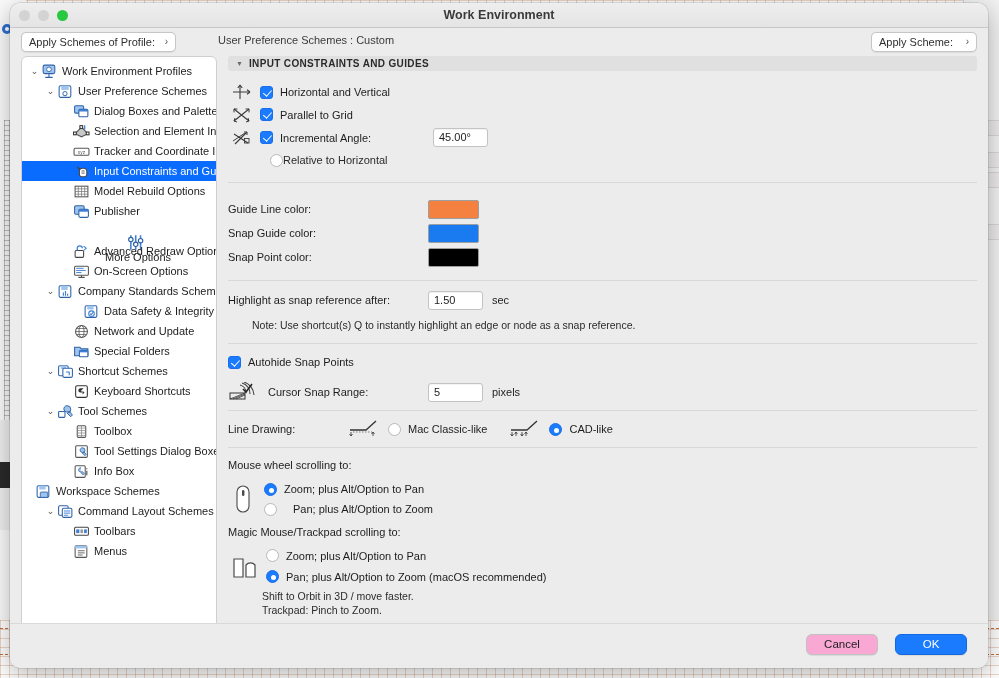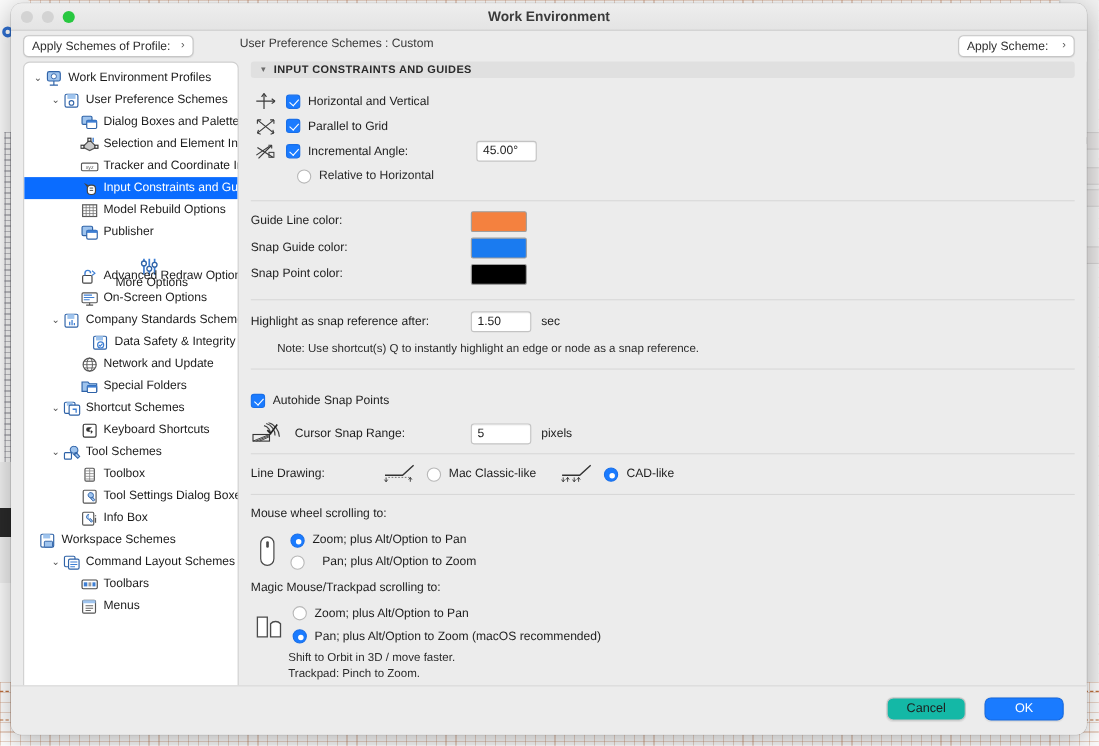--- a/index.html
+++ b/index.html
@@ -203,21 +203,21 @@
   .note { font-size: 10.5px; color: #2b2b2b; }
 
   
   #footer {
     position: absolute; left: 0; right: 0; bottom: 0; height: 45px;
     border-top: 1px solid #d9d9d9; background: #ececec;
   }
   .btn {
     position: absolute; top: 10px; height: 21px; border-radius: 6px;
     font-size: 11.5px; line-height: 19px; text-align: center;
-    border: 1px solid #c2c2c2; background: #14b8a6; color: #1d1d1d;
+    border: 1px solid #c2c2c2; background: #f9a8d4; color: #1d1d1d;
     box-shadow: 0 .5px 1px rgba(0,0,0,.08);
   }
   #btn-cancel { right: 110px; width: 72px; }
   #btn-ok {
     right: 21px; width: 72px; background: #1a7bff;
     border-color: #1569e0; color: #fff;
   }
   svg { display: block; }
 </style>
 </head>
@@ -547,26 +547,26 @@
           <rect x="13.5" y="9.5" width="4.5" height="4.5" fill="none" stroke="#3a3a3a" stroke-width=".9"></rect>
           <path d="M16 3 l0 3 M16 3 l-3 0" stroke="#3a3a3a" stroke-width="1" fill="none"></path>
         </svg>
         <div class="cb on"></div>
         <span class="lbl" style="margin-left:7px">Incremental Angle:</span>
         <div class="field" style="position:absolute;left:205px;width:55px">45.00°</div>
       </div>
 
       <div class="row" style="height:22px;padding-left:42px">
         <div class="rb"></div>
-        <span class="sublbl" style="margin-left:7px">Relative to Horizontal</span>
+        <span class="sublbl" style="">Relative to Horizontal</span>
       </div>
 
       <div class="divider" style="margin:11px 0 0 0"></div>
 
-      <div class="row" style="height:24px;margin-top:6px">
+      <div class="row" style="height:24px;margin-top:14px">
         <span class="lbl" style="width:200px">Guide Line color:</span>
         <div class="swatch" id="sw-guide" style="background: rgb(244, 129, 63);"></div>
       </div>
       <div class="row" style="height:24px">
         <span class="lbl" style="width:200px">Snap Guide color:</span>
         <div class="swatch" id="sw-snapguide" style="background: rgb(26, 123, 240);"></div>
       </div>
       <div class="row" style="height:24px">
         <span class="lbl" style="width:200px">Snap Point color:</span>
         <div class="swatch" id="sw-snappoint" style="background: rgb(0, 0, 0);"></div>
@@ -578,21 +578,21 @@
         <span class="lbl" style="width:200px">Highlight as snap reference after:</span>
         <div class="field" style="width:55px">1.50</div>
         <span class="lbl" style="margin-left:9px">sec</span>
       </div>
       <div class="row" style="height:24px;padding-left:24px">
         <span class="note">Note: Use shortcut(s) Q to instantly highlight an edge or node as a snap reference.</span>
       </div>
 
       <div class="divider" style="margin:6px 0 0 0"></div>
 
-      <div class="row" style="height:24px;margin-top:16px">
+      <div class="row" style="height:24px;margin-top:6px">
         <div class="cb on"></div>
         <span class="lbl" style="margin-left:7px">Autohide Snap Points</span>
       </div>
 
       <div class="row" style="height:28px;margin-top:4px">
         <svg width="32" height="20" viewBox="0 0 32 20" style="margin-right:8px">
           <path d="M18 11 a8 8 0 0 0 -6 -8" stroke="#444" stroke-width="1.1" fill="none"></path>
           <path d="M22 12 a11 11 0 0 0 -8 -11" stroke="#444" stroke-width="1.1" fill="none"></path>
           <path d="M26 13 a14.5 14.5 0 0 0 -10 -13" stroke="#444" stroke-width="1.1" fill="none"></path>
           <rect x="2" y="11" width="15" height="6" fill="none" stroke="#333" stroke-width="1"></rect>

